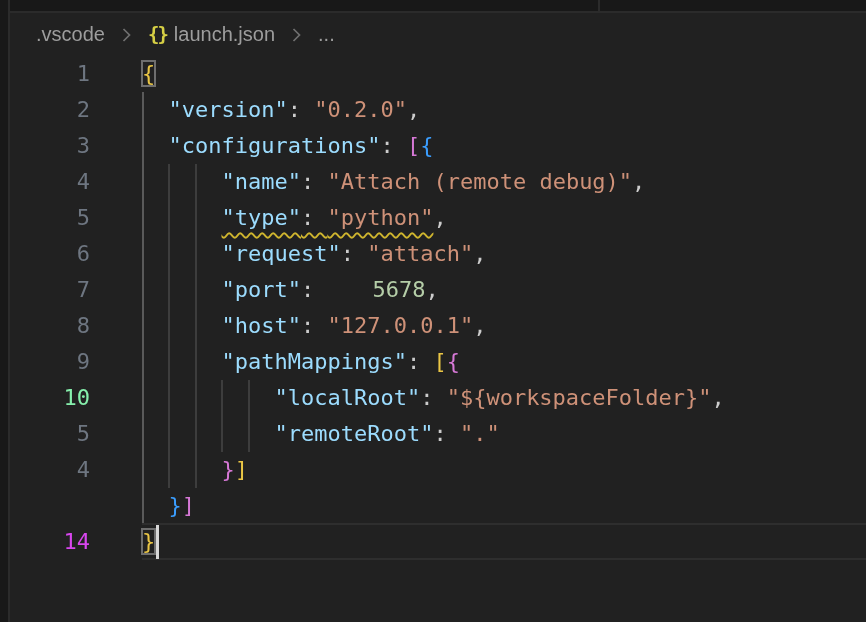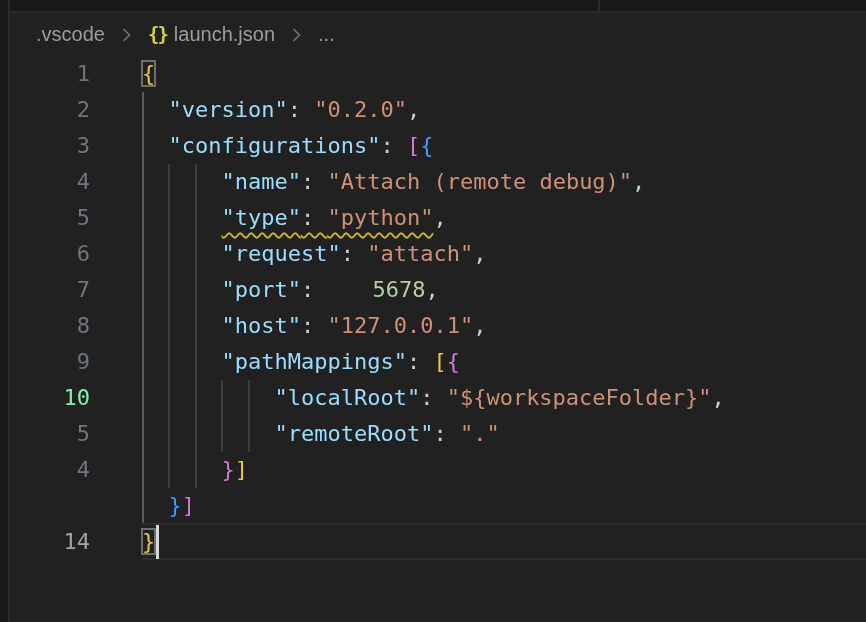--- a/index.html
+++ b/index.html
@@ -118,19 +118,19 @@
         <pre class="code"><span>          </span><span style="color: rgb(156, 220, 254);">"remoteRoot"</span><span style="color: rgb(204, 204, 204);">: </span><span style="color: rgb(206, 145, 120);">"."</span></pre>
       </div>
       <div class="row">
         <div class="ln" style="color: rgb(110, 118, 129);">4</div>
         <pre class="code"><span>      </span><span style="color: rgb(214, 120, 214);">}</span><span style="color: rgb(234, 198, 69);">]</span></pre>
       </div>
       <div class="row">
         <pre class="code"><span>  </span><span style="color: rgb(59, 158, 255);">}</span><span style="color: rgb(214, 120, 214);">]</span></pre>
       </div>
       <div class="row">
-        <div class="ln" style="color: #a3a3a3;">14</div>
+        <div class="ln" style="color: #d946ef;">14</div>
         <pre class="code"><span class="bracket-match" style="color: rgb(234, 198, 69); outline-color: rgb(110, 110, 110);">}</span></pre>
       </div>
     </div>
 
   <div class="cursor" style="left: 156px; top: 469px; height: 34px; background: rgb(216, 216, 216);"></div>
 </div>
 
 </body></html>

